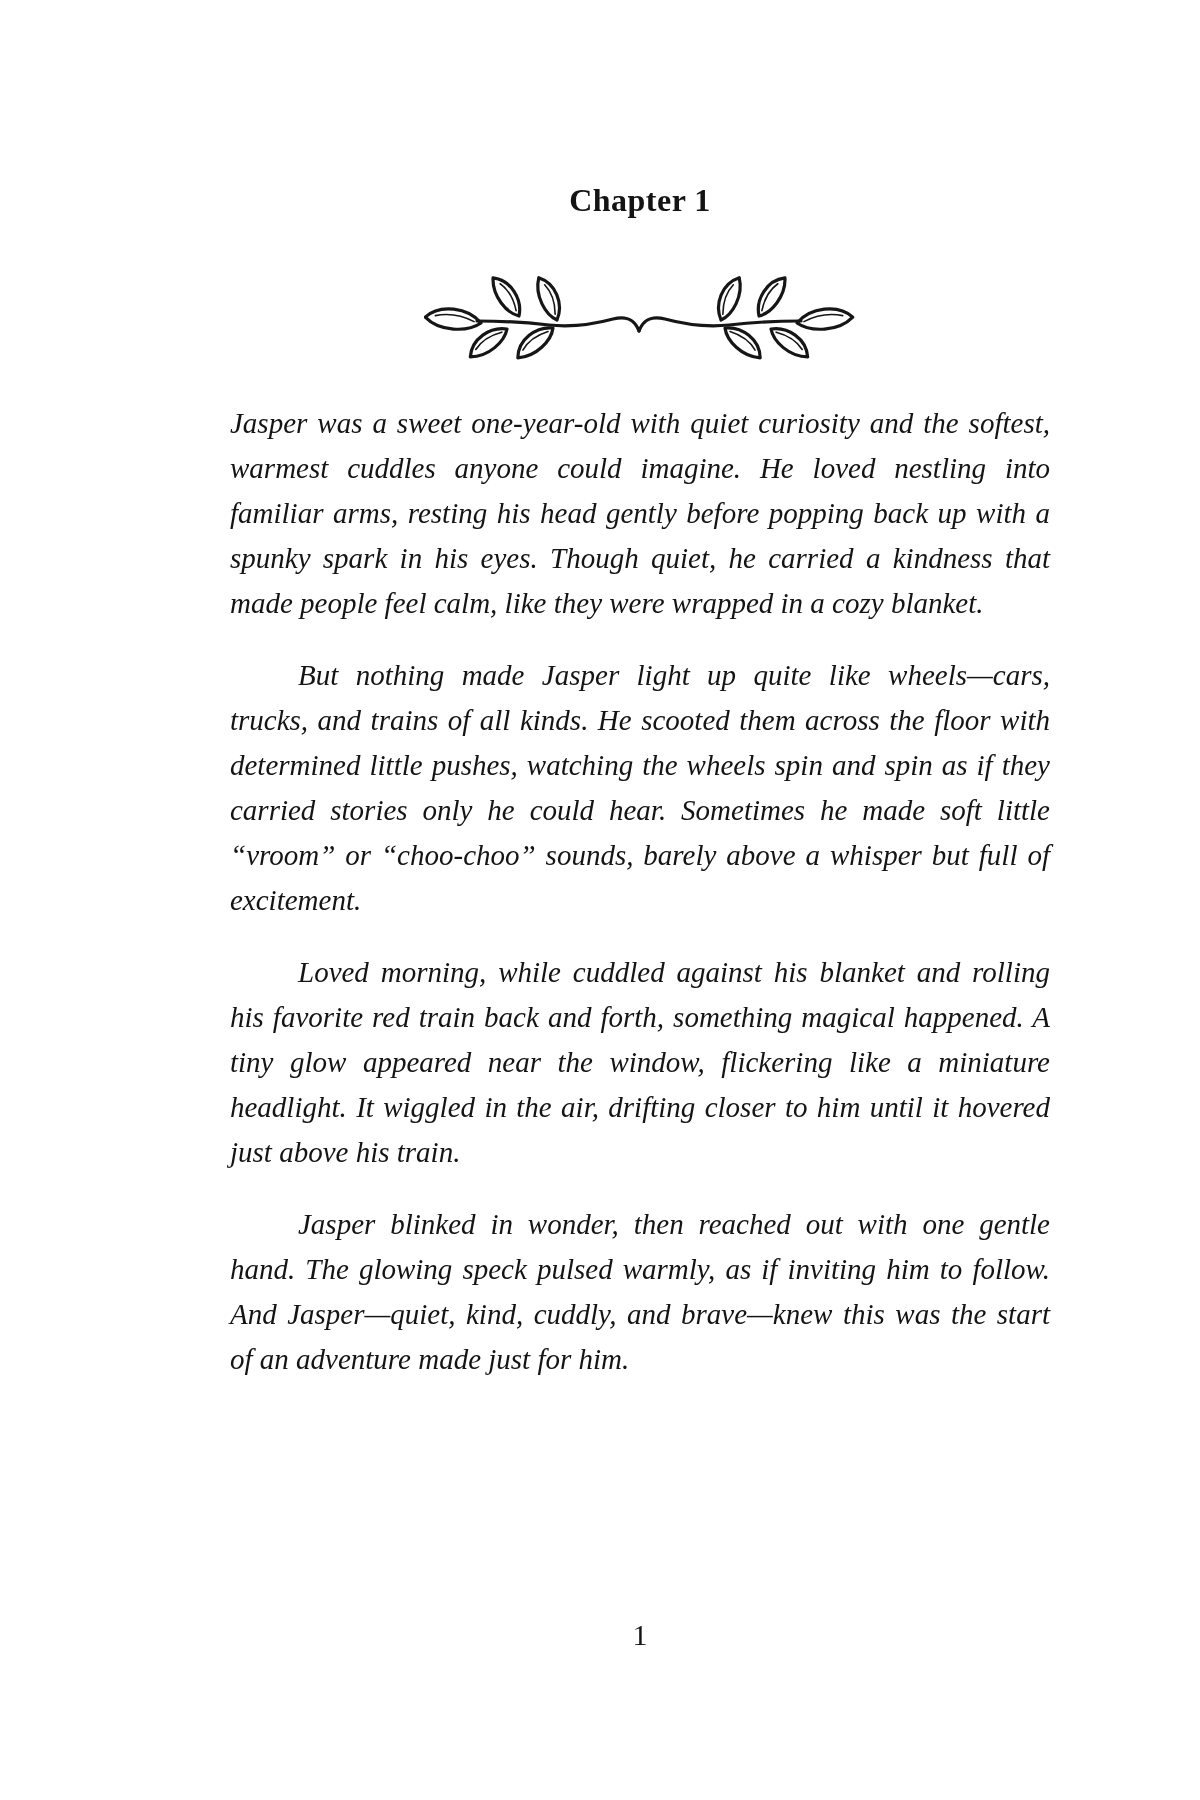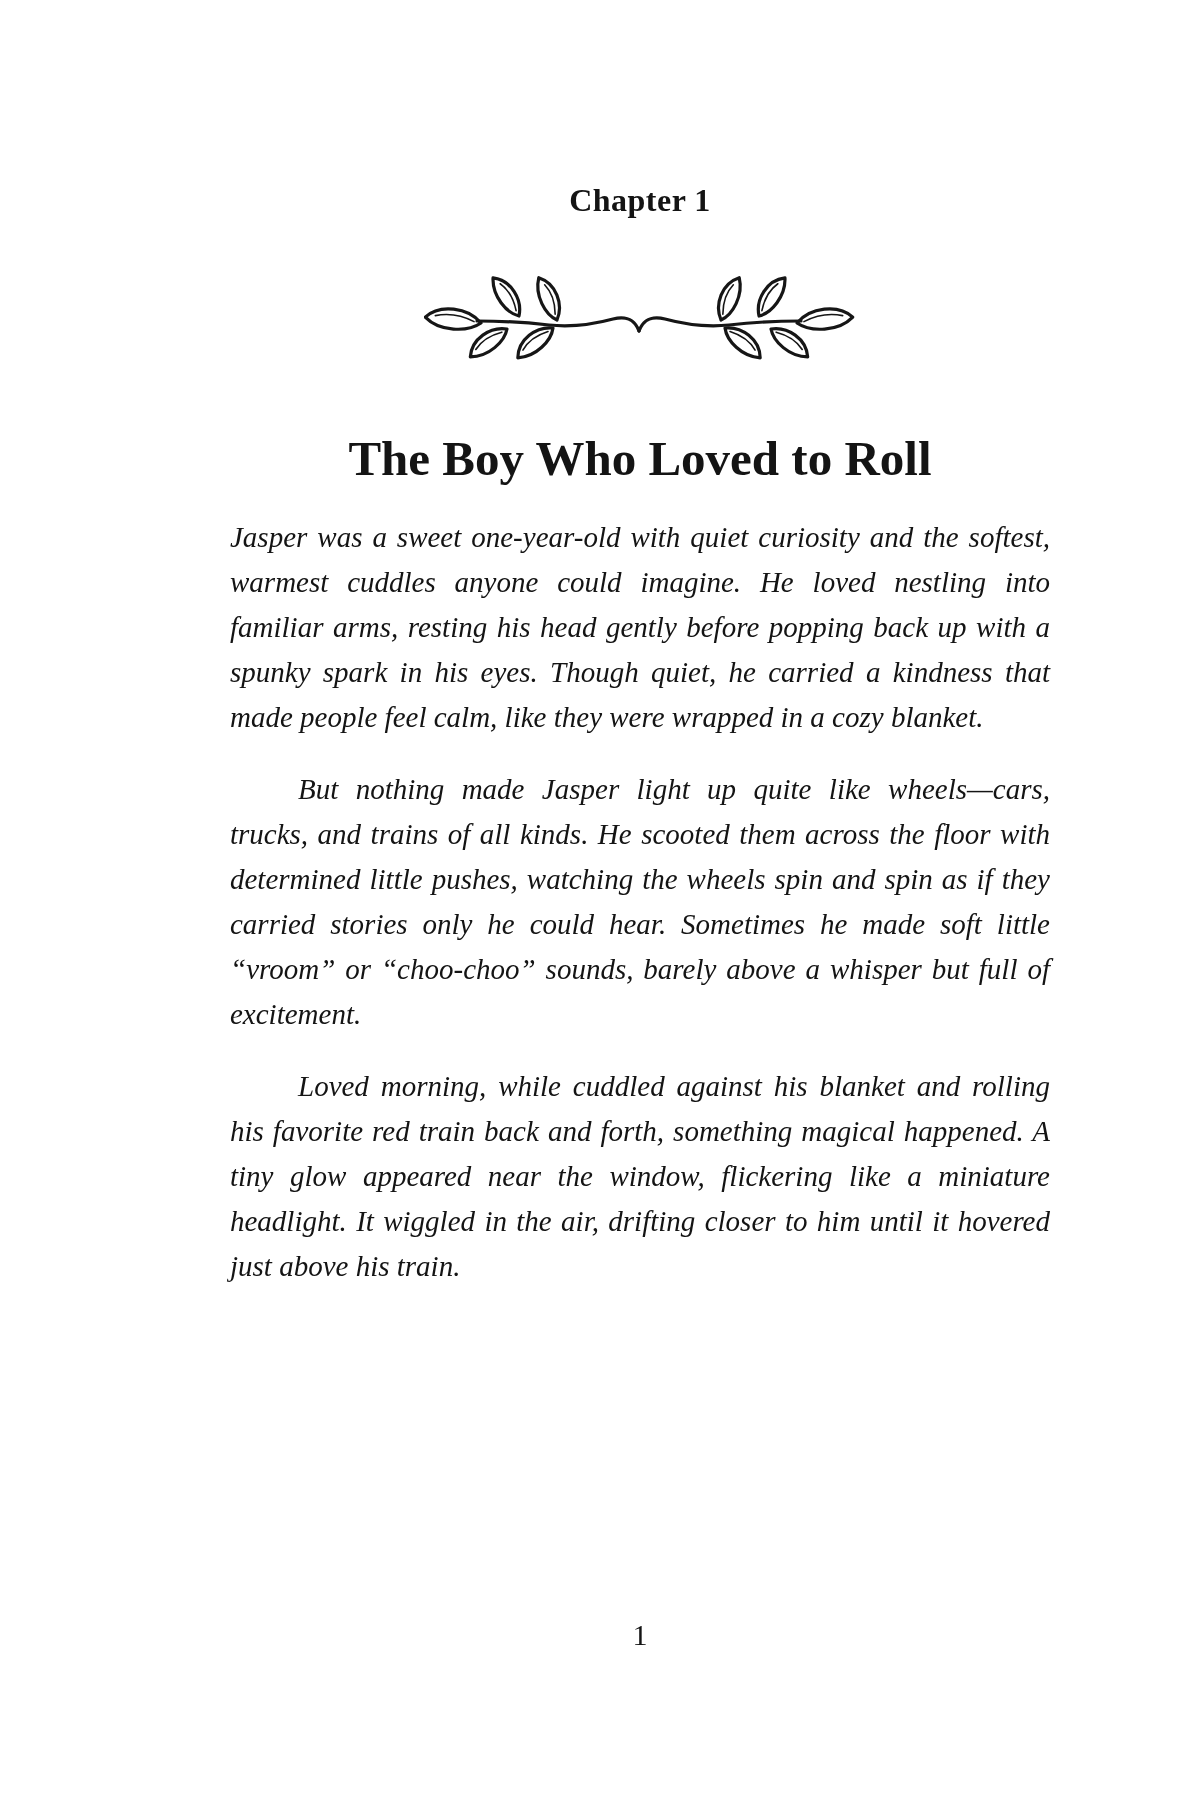--- a/index.html
+++ b/index.html
@@ -111,24 +111,24 @@
             <use href="#leaf" transform="translate(300,55) rotate(44)"></use>
             <use href="#leaf" transform="translate(346,56) rotate(41)"></use>
             <use href="#leafend" transform="translate(372,50) rotate(-3)"></use>
           </g>
         </defs>
         <use href="#branch"></use>
         <use href="#branch" transform="translate(428,0) scale(-1,1)"></use>
       </svg>
     </div>
 
-    <h1 class="chapter-title">The Boy Who Loved to Roll</h1>
 
     <div class="body-text">
       <p>Jasper was a sweet one-year-old with quiet curiosity and the softest, warmest cuddles anyone could imagine. He loved nestling into familiar arms, resting his head gently before popping back up with a spunky spark in his eyes. Though quiet, he carried a kindness that made people feel calm, like they were wrapped in a cozy blanket.</p>
       <p class="indent">But nothing made Jasper light up quite like wheels—cars, trucks, and trains of all kinds. He scooted them across the floor with determined little pushes, watching the wheels spin and spin as if they carried stories only he could hear. Sometimes he made soft little “vroom” or “choo-choo” sounds, barely above a whisper but full of excitement.</p>
       <p class="indent">Loved morning, while cuddled against his blanket and rolling his favorite red train back and forth, something magical happened. A tiny glow appeared near the window, flickering like a miniature headlight. It wiggled in the air, drifting closer to him until it hovered just above his train.</p>
+      <p class="indent">Jasper blinked in wonder, then reached out with one gentle hand. The glowing speck pulsed warmly, as if inviting him to follow. And Jasper—quiet, kind, cuddly, and brave—knew this was the start of an adventure made just for him.</p>
     </div>
 
   </div>
 
   <div class="page-number">1</div>
 </div>
 
 </body></html>

